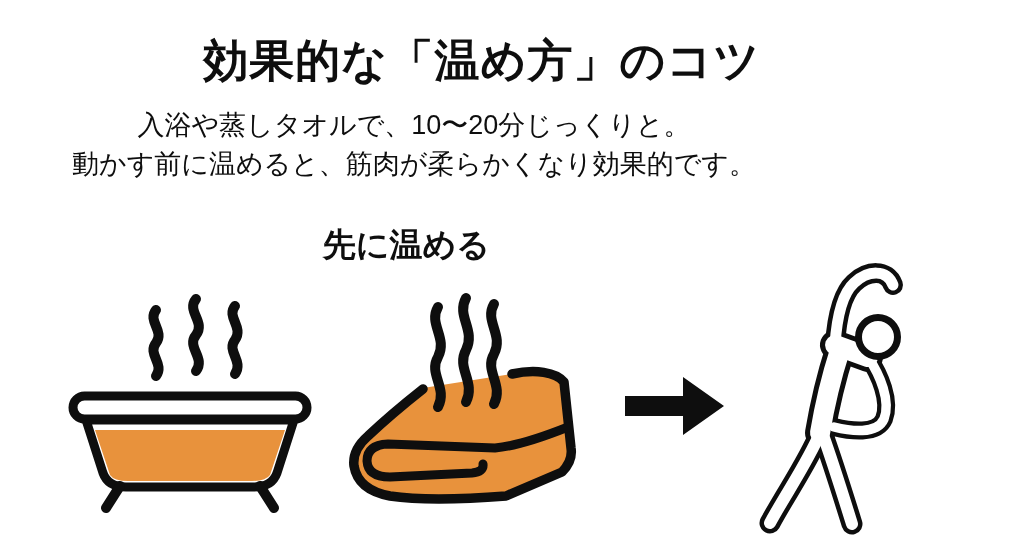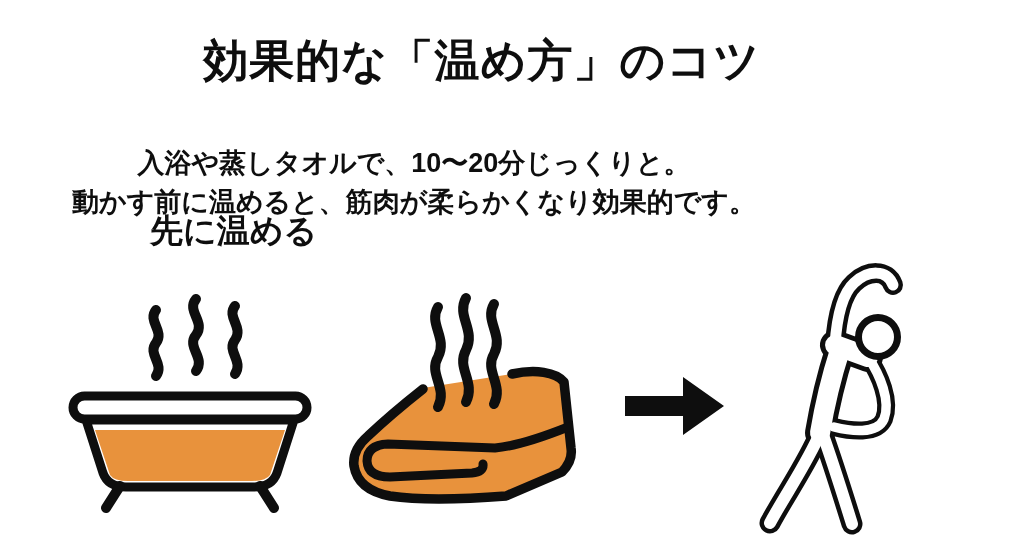--- a/index.html
+++ b/index.html
@@ -14,26 +14,26 @@
     position:relative;overflow:hidden;color:var(--ink);
   }
   .slide{position:absolute;inset:0;}
   .title{
     position:absolute;top:36px;left:0;width:964px;
     text-align:center;font-size:45px;font-weight:900;
     letter-spacing:1px;line-height:1.1;color:var(--ink);
   }
   .subtitle{
     position:absolute;top:106px;left:0;width:828px;
-    text-align:center;font-size:27px;font-weight:700;
-    line-height:39px;color:var(--ink);margin-top:38px;
+    text-align:center;font-size:27px;font-weight:400;
+    line-height:39px;color:var(--ink);
   }
   .step-label{
-    position:absolute;top:209px;width:340px;
-    text-align:left;font-size:33px;font-weight:800;
+    position:absolute;top:223px;width:340px;
+    text-align:right;font-size:33px;font-weight:800;
     color:var(--ink);white-space:nowrap;
   }
   .label-before{left:150px;}
   .label-after{left:670px;}
   .icon{position:absolute;}
   .icon-bathtub{left:60px;top:280px;width:260px;height:240px;}
   .icon-towel{left:330px;top:280px;width:280px;height:245px;}
   .icon-arrow{left:625px;top:375px;width:100px;height:62px;}
   .icon-person{left:740px;top:255px;width:180px;height:285px;}
   svg{display:block;}

